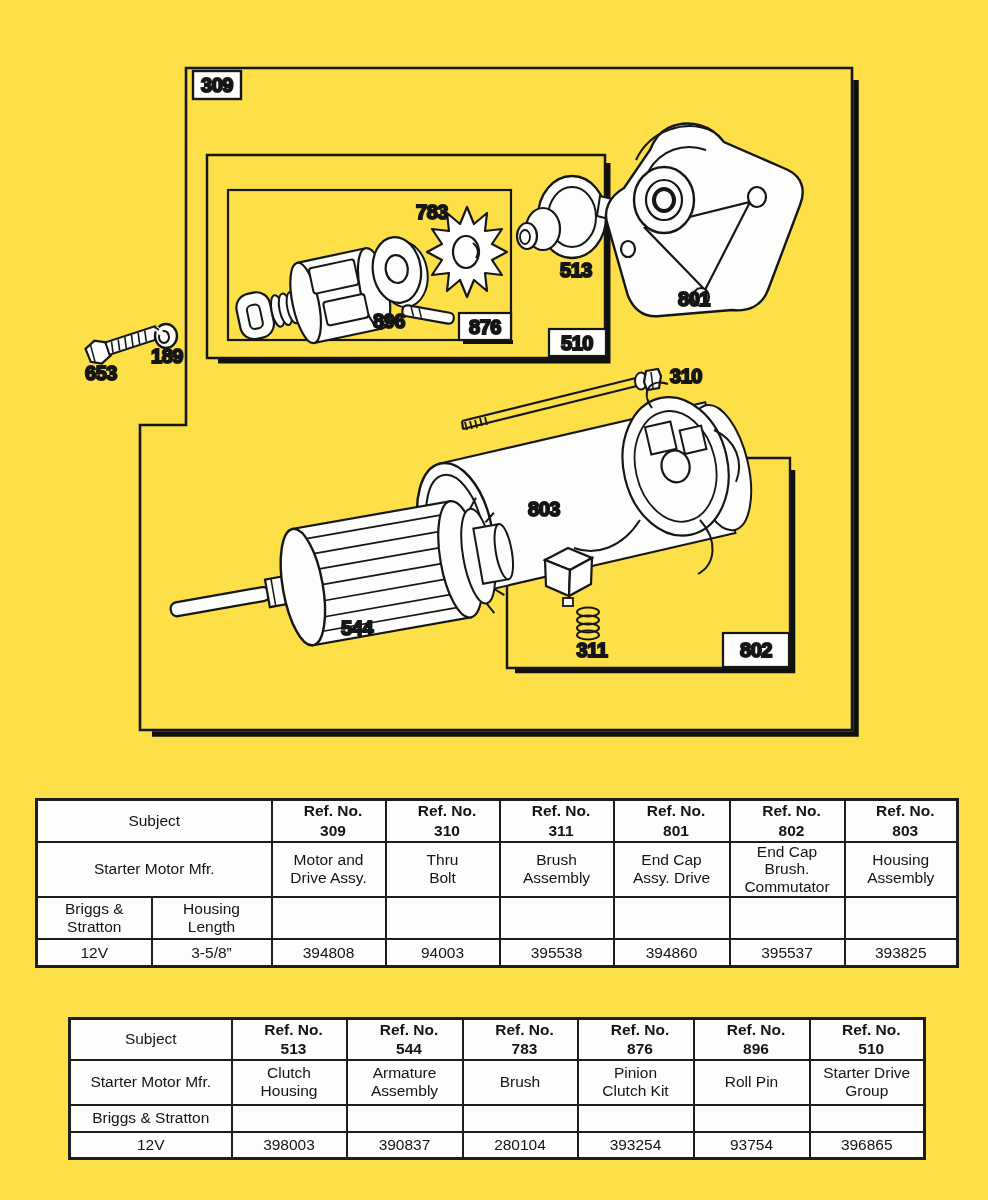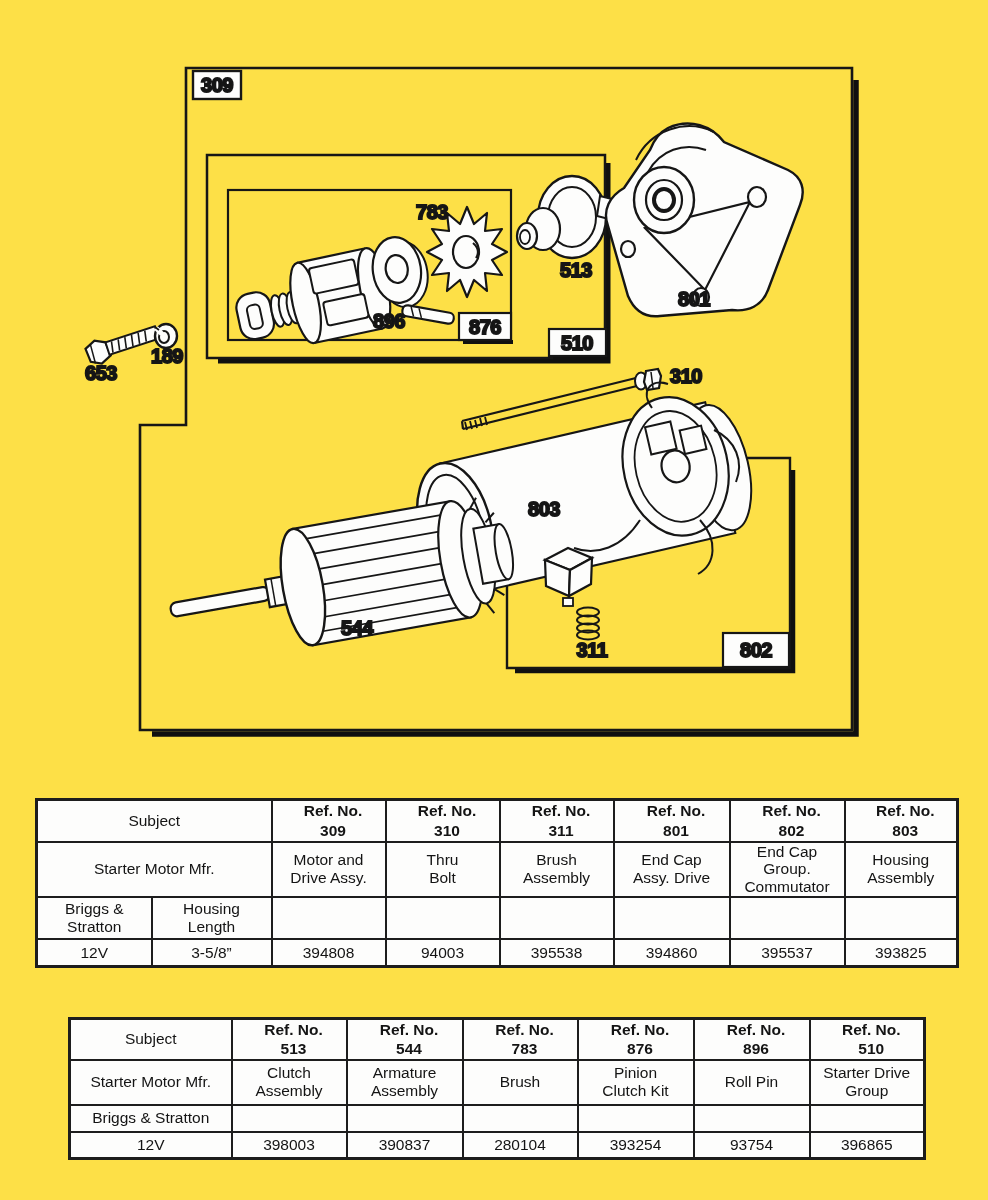--- a/index.html
+++ b/index.html
@@ -264,21 +264,21 @@
       <tr style="height:43px">
         <td class="mfr" colspan="2">Starter Motor Mfr.</td>
         <td class="pre botAlign">Motor and
 Drive Assy.</td>
         <td class="pre botAlign">Thru
 Bolt</td>
         <td class="pre botAlign">Brush
 Assembly</td>
         <td class="pre botAlign">End Cap
 Assy. Drive</td>
-        <td class="pre botAlign">End Cap Group.
+        <td class="pre botAlign">End Cap Brush.
 Commutator</td>
         <td class="pre botAlign">Housing
 Assembly</td>
       </tr>
       <tr style="height:42px">
         <td class="pre">Briggs &amp;
 Stratton</td>
         <td class="pre">Housing
 Length</td>
         <td></td>
@@ -337,21 +337,21 @@
               <div>896</div>
             </td>
         <td class="hdr">
               <div>Ref. No.</div>
               <div>510</div>
             </td>
       </tr>
       <tr style="height:45px">
         <td class="mfr">Starter Motor Mfr.</td>
         <td class="pre botAlign">Clutch
-Assembly</td>
+Housing</td>
         <td class="pre botAlign">Armature
 Assembly</td>
         <td class="pre botAlign">Brush</td>
         <td class="pre botAlign">Pinion
 Clutch Kit</td>
         <td class="pre botAlign">Roll Pin</td>
         <td class="pre botAlign">Starter Drive
 Group</td>
       </tr>
       <tr style="height:27px">

